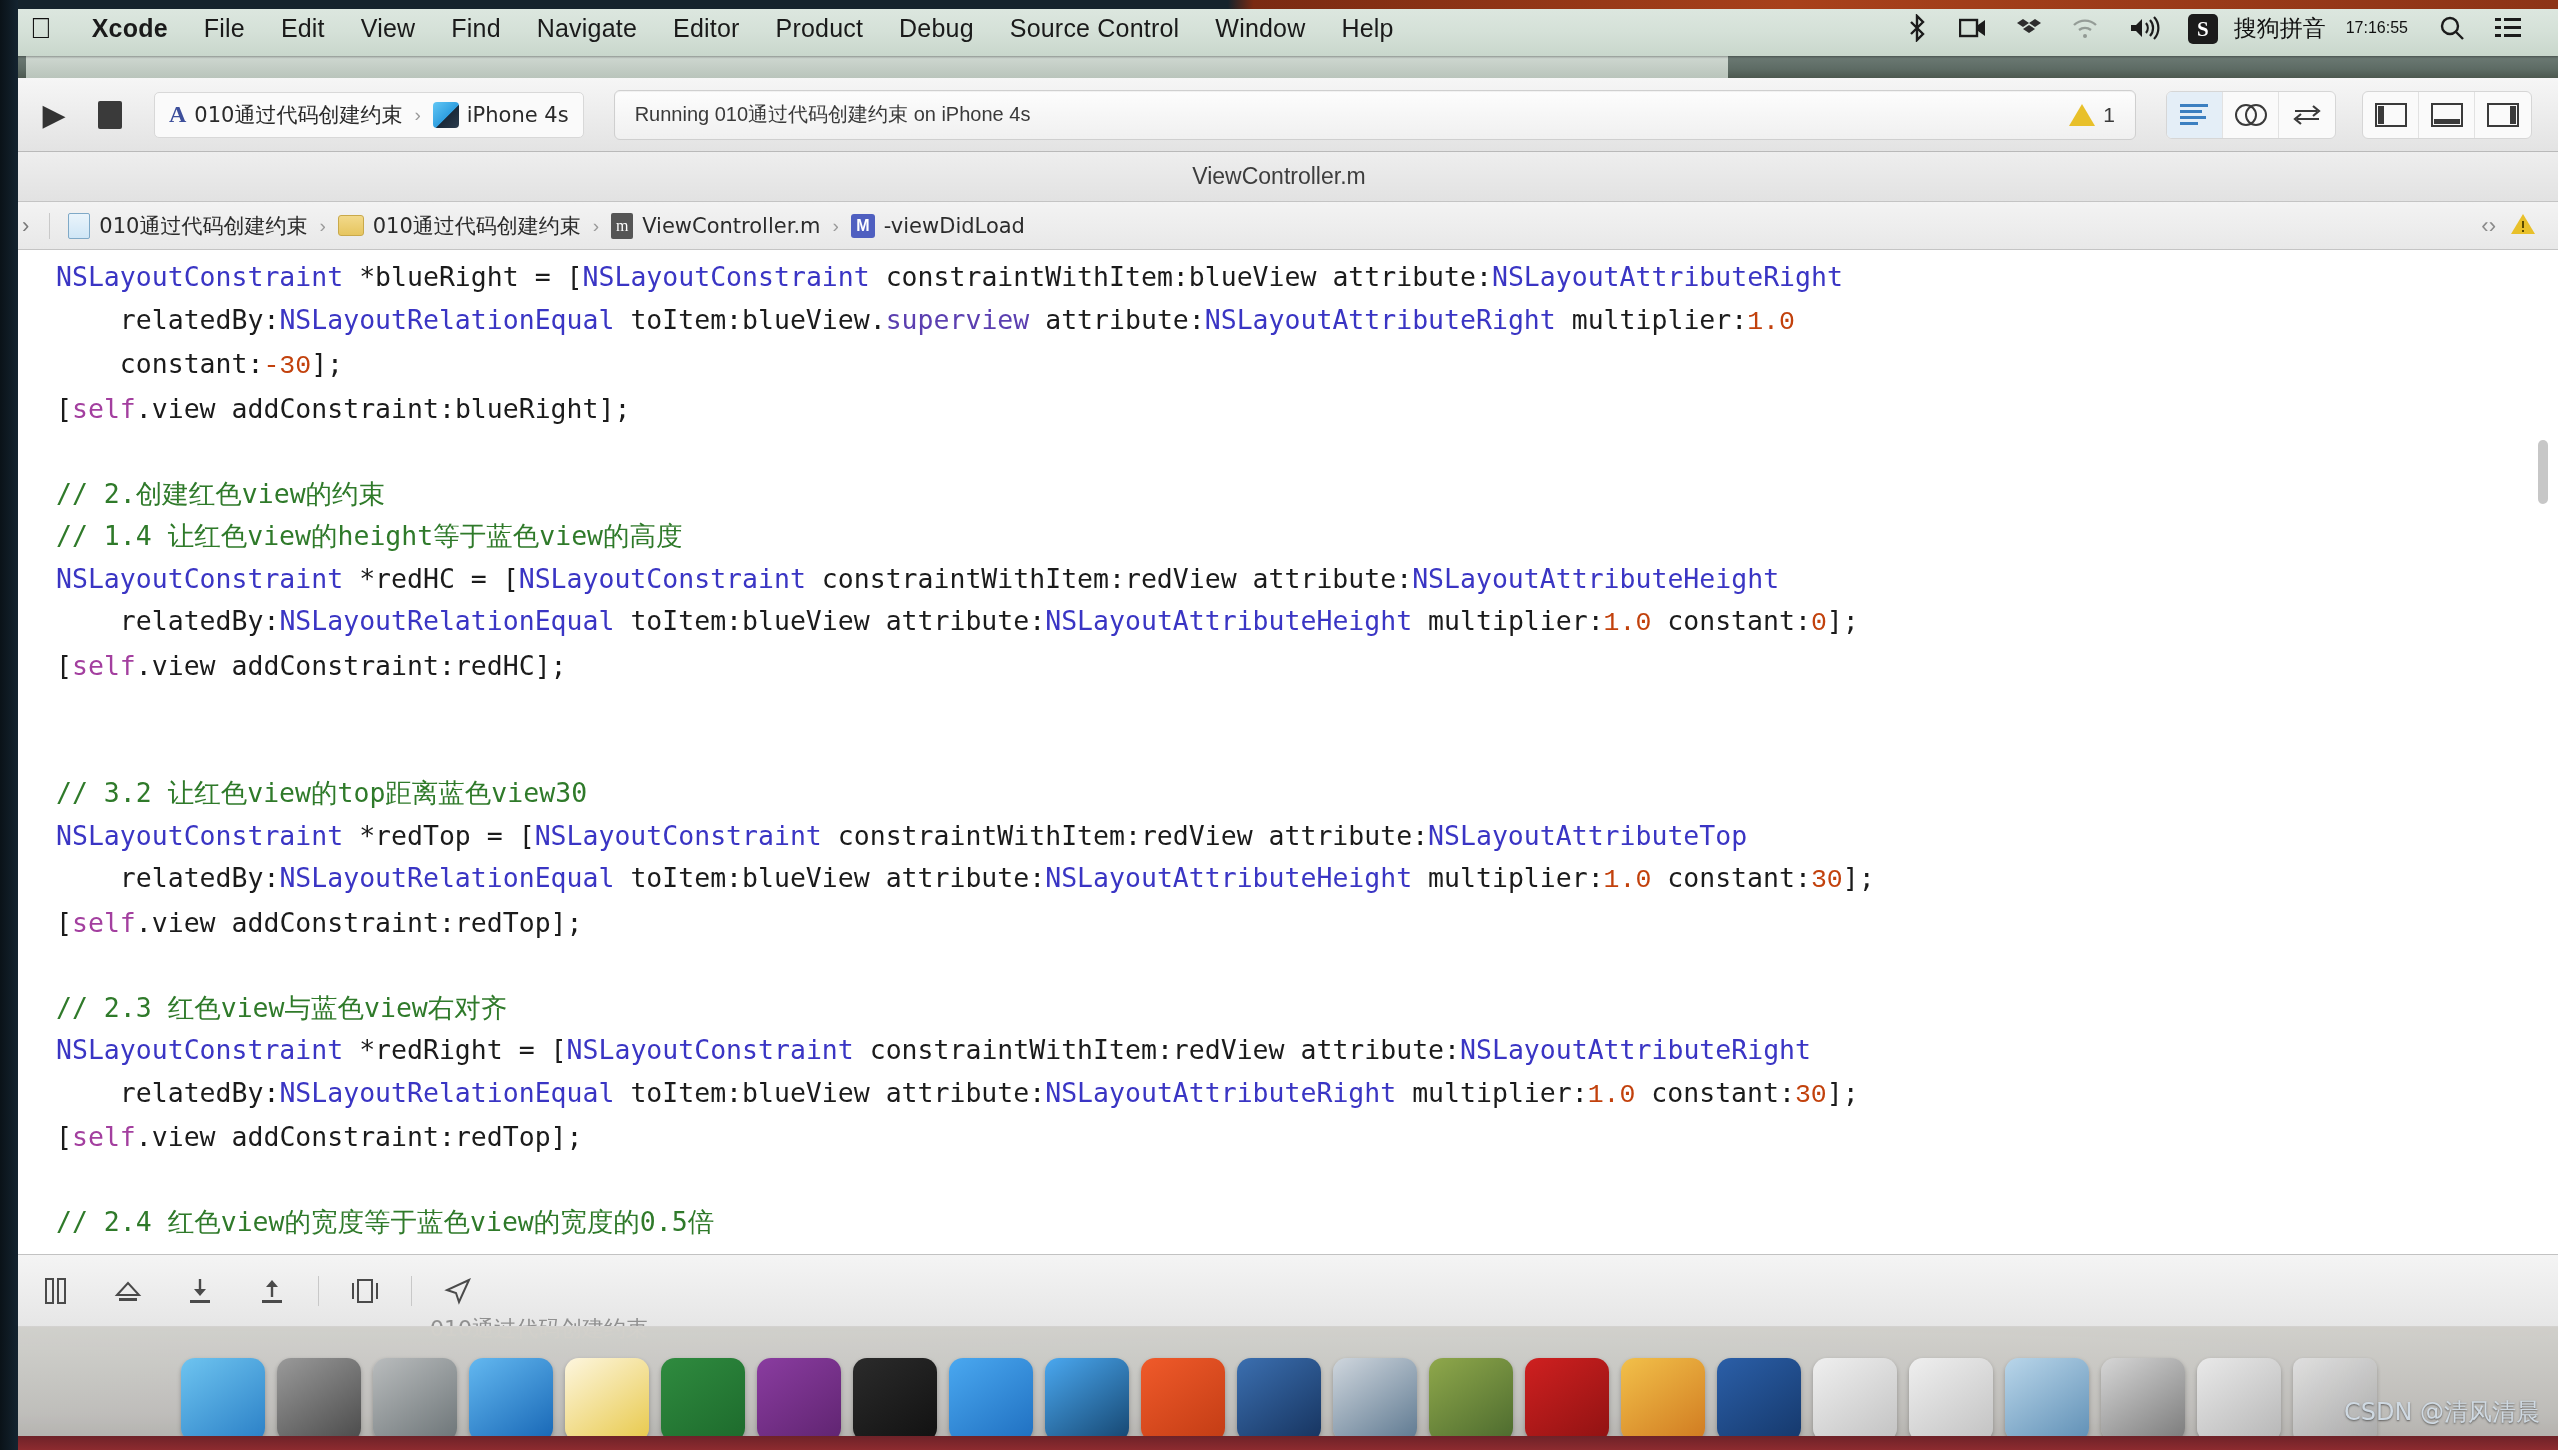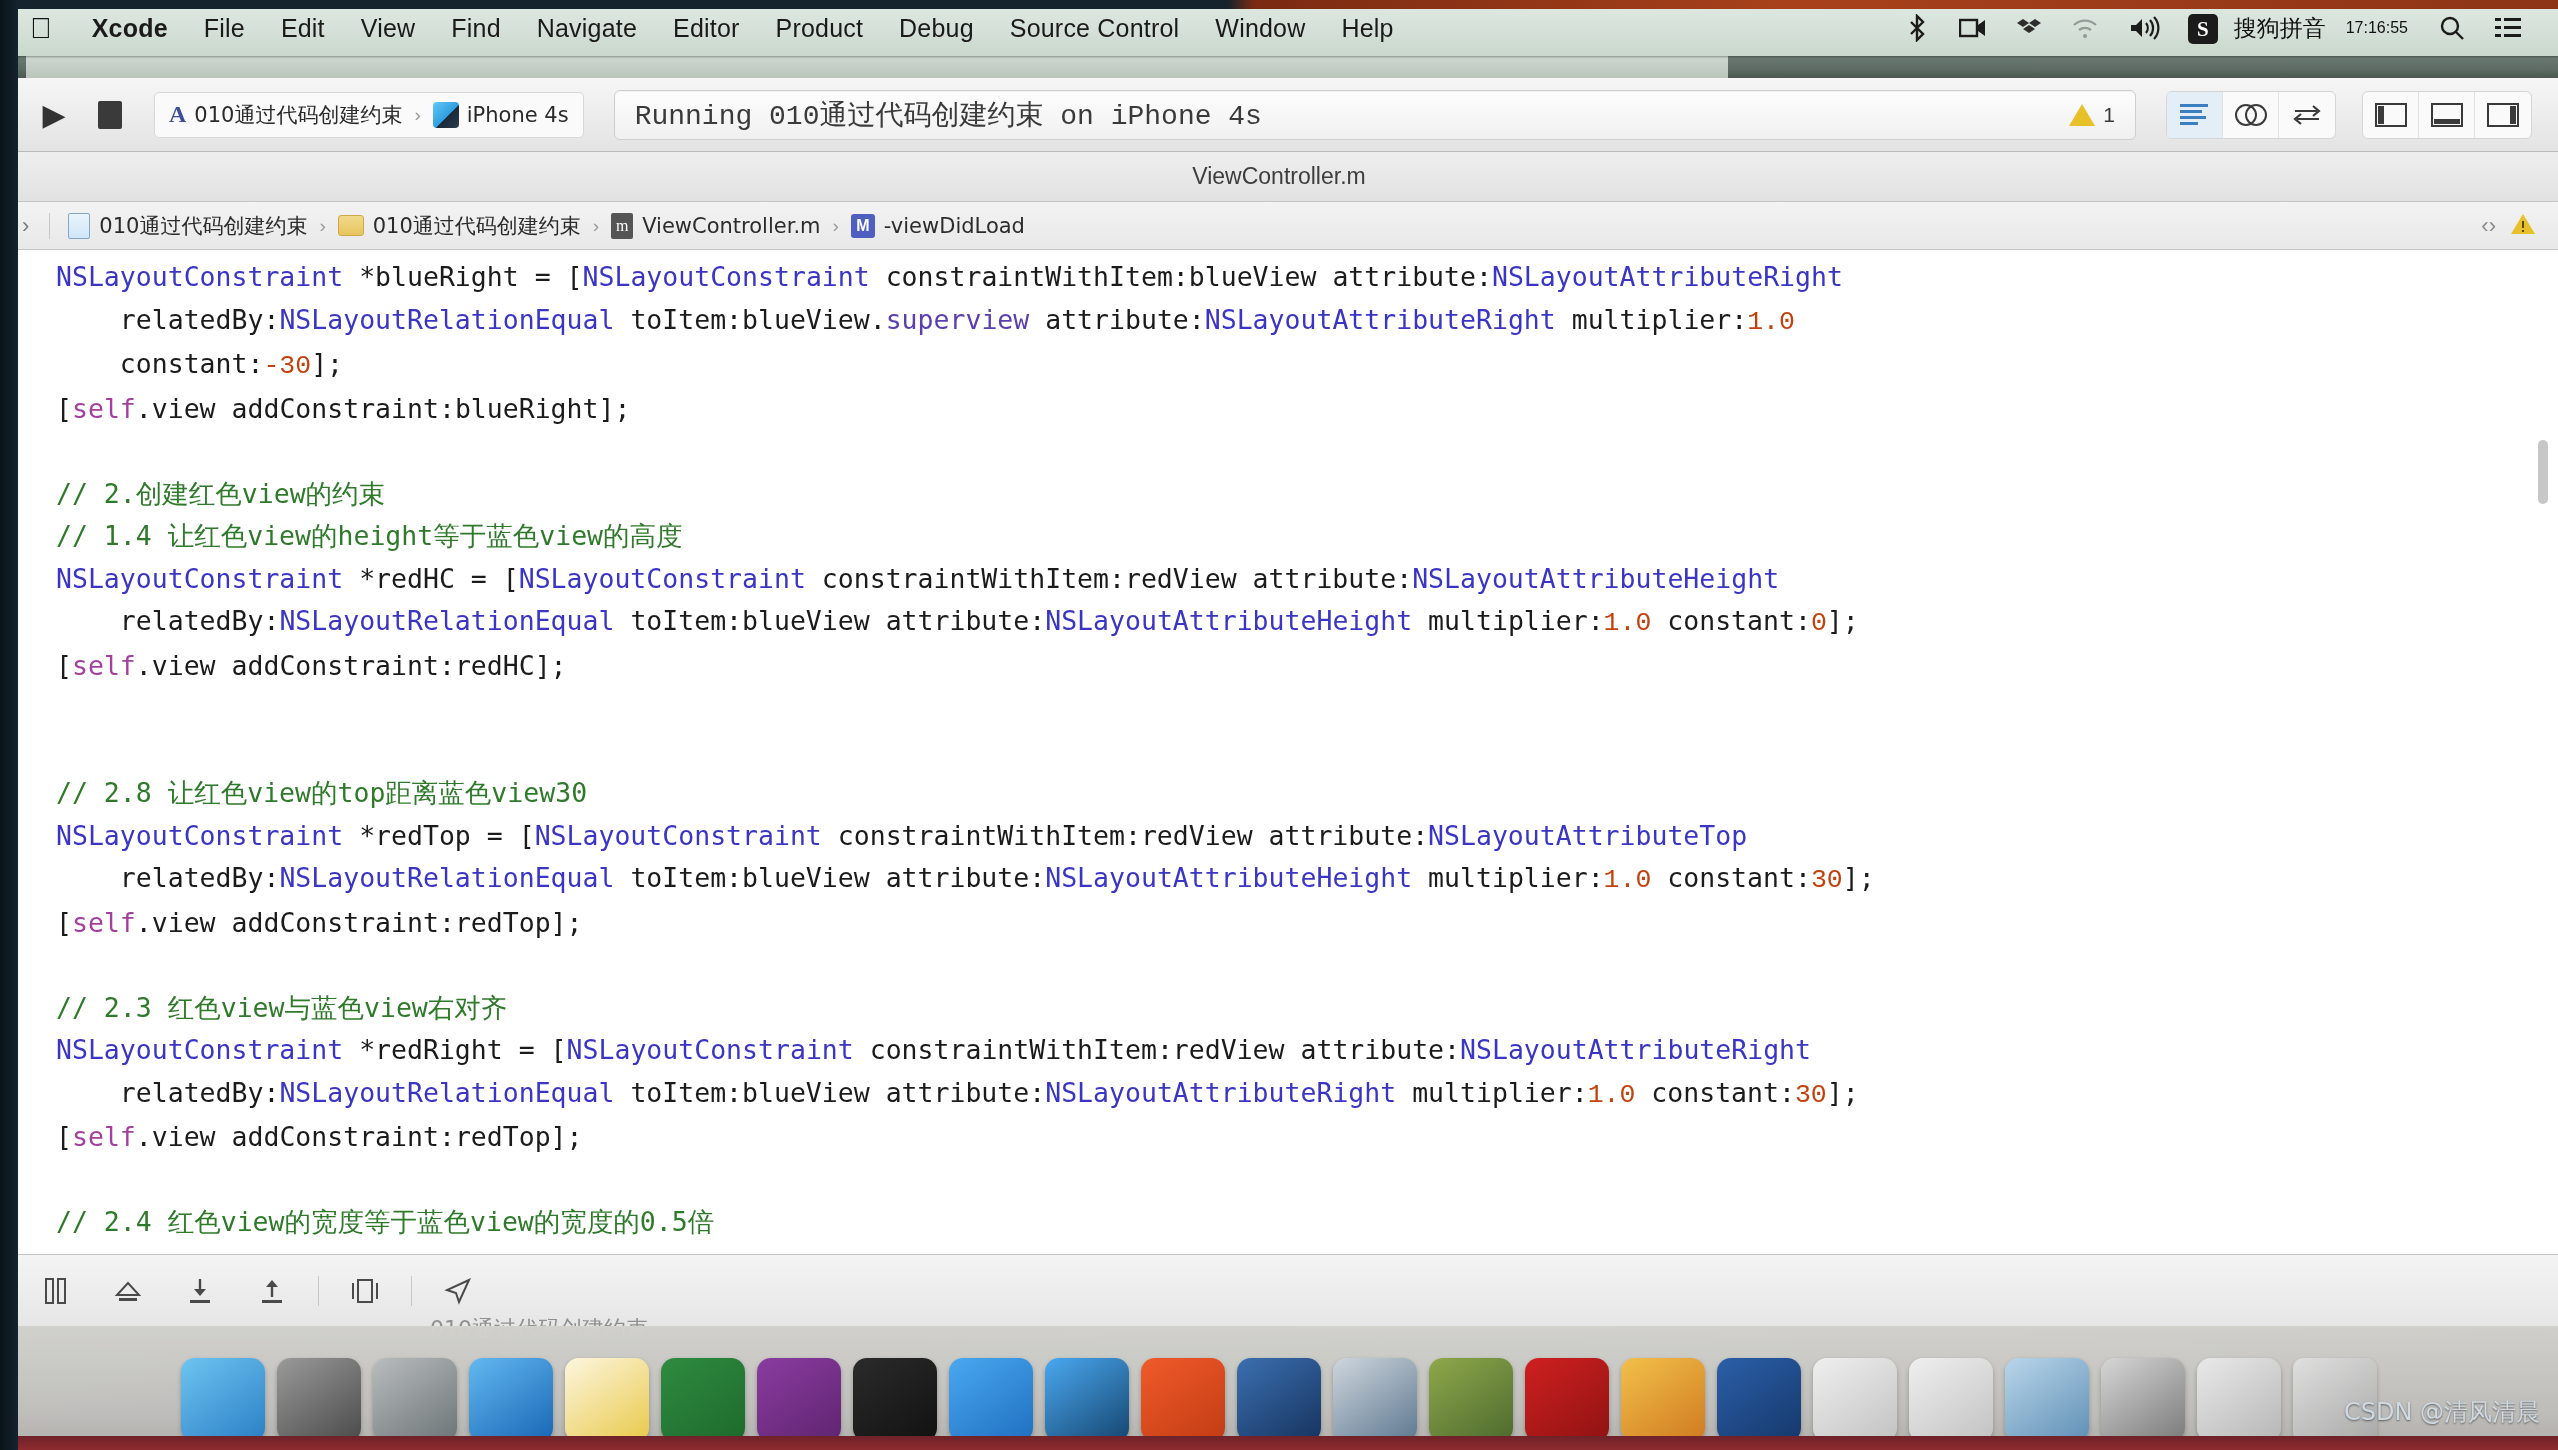--- a/index.html
+++ b/index.html
@@ -60,21 +60,21 @@
      background:#fafafa; border:1px solid #d8d8d8; border-radius:5px; padding:0 14px; gap:8px; }
   .scheme-txt{ font-size:21px; color:#2a2a2a; white-space:nowrap;
      font-family:"DejaVu Sans", sans-serif; }
   .chev{ color:#9a9a9a; font-size:19px; padding:0 4px; }
   .ico-a{ color:#3d4f9b; font-size:24px; font-weight:bold; font-family:"Liberation Serif",serif;}
   .sim-ic{ width:26px; height:26px; border-radius:4px;
      background:linear-gradient(135deg,#62c7f5 0%,#2f9fe0 55%,#1b2a3a 56%,#2b3c4d 100%); }
   .statusbox{ flex:1; margin:0 30px; height:50px; background:linear-gradient(180deg,#fdfdfd,#f0f0f0);
      border:1px solid #cfcfcf; border-radius:6px; display:flex; align-items:center;
      padding:0 20px; box-shadow:inset 0 1px 1px rgba(0,0,0,.05); }
-  .status-txt{ font-size:28px; color:#3a3a3a; font-family:Liberation Mono, monospace; white-space:nowrap;}
+  .status-txt{ font-size:20px; color:#3a3a3a; font-family:Liberation Sans, sans-serif; white-space:nowrap;}
   .warn-wrap{ margin-left:auto; display:flex; align-items:center; gap:8px; }
   .warn-tri{ width:0;height:0;border-left:13px solid transparent;border-right:13px solid transparent;
      border-bottom:22px solid #e8c02a; }
   .warn-n{ font-size:21px; color:#3a3a3a; }
   .tb-right{ display:flex; align-items:center; gap:0; }
   .tb-grp{ display:flex; background:#fafafa; border:1px solid #d6d6d6; border-radius:6px; overflow:hidden; }
   .tb-sq{ width:56px; height:46px; display:flex; align-items:center; justify-content:center;
       border-right:1px solid #e2e2e2; }
   .tb-sq:last-child{ border-right:none; }
   .tb-gap{ width:26px; }
@@ -343,21 +343,21 @@
 <span class="plain">    constant:</span><span class="num">-30</span><span class="plain">];</span>
 <span class="plain">[</span><span class="kself">self</span><span class="plain">.view addConstraint:blueRight];</span>
 
 <span class="cmt">// 2.创建红色view的约束</span>
 <span class="cmt">// 1.4 让红色view的height等于蓝色view的高度</span>
 <span class="kw-type">NSLayoutConstraint</span><span class="plain"> *redHC = [</span><span class="kw-type">NSLayoutConstraint</span><span class="plain"> constraintWithItem:redView attribute:</span><span class="kw-type">NSLayoutAttributeHeight</span>
 <span class="plain">    relatedBy:</span><span class="kw-type">NSLayoutRelationEqual</span><span class="plain"> toItem:blueView attribute:</span><span class="kw-type">NSLayoutAttributeHeight</span><span class="plain"> multiplier:</span><span class="num">1.0</span><span class="plain"> constant:</span><span class="num">0</span><span class="plain">];</span>
 <span class="plain">[</span><span class="kself">self</span><span class="plain">.view addConstraint:redHC];</span>
 
 
-<span class="cmt">// 2.8 让红色view的top距离蓝色view30</span>
+<span class="cmt">// 3.2 让红色view的top距离蓝色view30</span>
 <span class="kw-type">NSLayoutConstraint</span><span class="plain"> *redTop = [</span><span class="kw-type">NSLayoutConstraint</span><span class="plain"> constraintWithItem:redView attribute:</span><span class="kw-type">NSLayoutAttributeTop</span>
 <span class="plain">    relatedBy:</span><span class="kw-type">NSLayoutRelationEqual</span><span class="plain"> toItem:blueView attribute:</span><span class="kw-type">NSLayoutAttributeHeight</span><span class="plain"> multiplier:</span><span class="num">1.0</span><span class="plain"> constant:</span><span class="num">30</span><span class="plain">];</span>
 <span class="plain">[</span><span class="kself">self</span><span class="plain">.view addConstraint:redTop];</span>
 
 <span class="cmt">// 2.3 红色view与蓝色view右对齐</span>
 <span class="kw-type">NSLayoutConstraint</span><span class="plain"> *redRight = [</span><span class="kw-type">NSLayoutConstraint</span><span class="plain"> constraintWithItem:redView attribute:</span><span class="kw-type">NSLayoutAttributeRight</span>
 <span class="plain">    relatedBy:</span><span class="kw-type">NSLayoutRelationEqual</span><span class="plain"> toItem:blueView attribute:</span><span class="kw-type">NSLayoutAttributeRight</span><span class="plain"> multiplier:</span><span class="num">1.0</span><span class="plain"> constant:</span><span class="num">30</span><span class="plain">];</span>
 <span class="plain">[</span><span class="kself">self</span><span class="plain">.view addConstraint:redTop];</span>
 
 <span class="cmt">// 2.4 红色view的宽度等于蓝色view的宽度的0.5倍</span>

